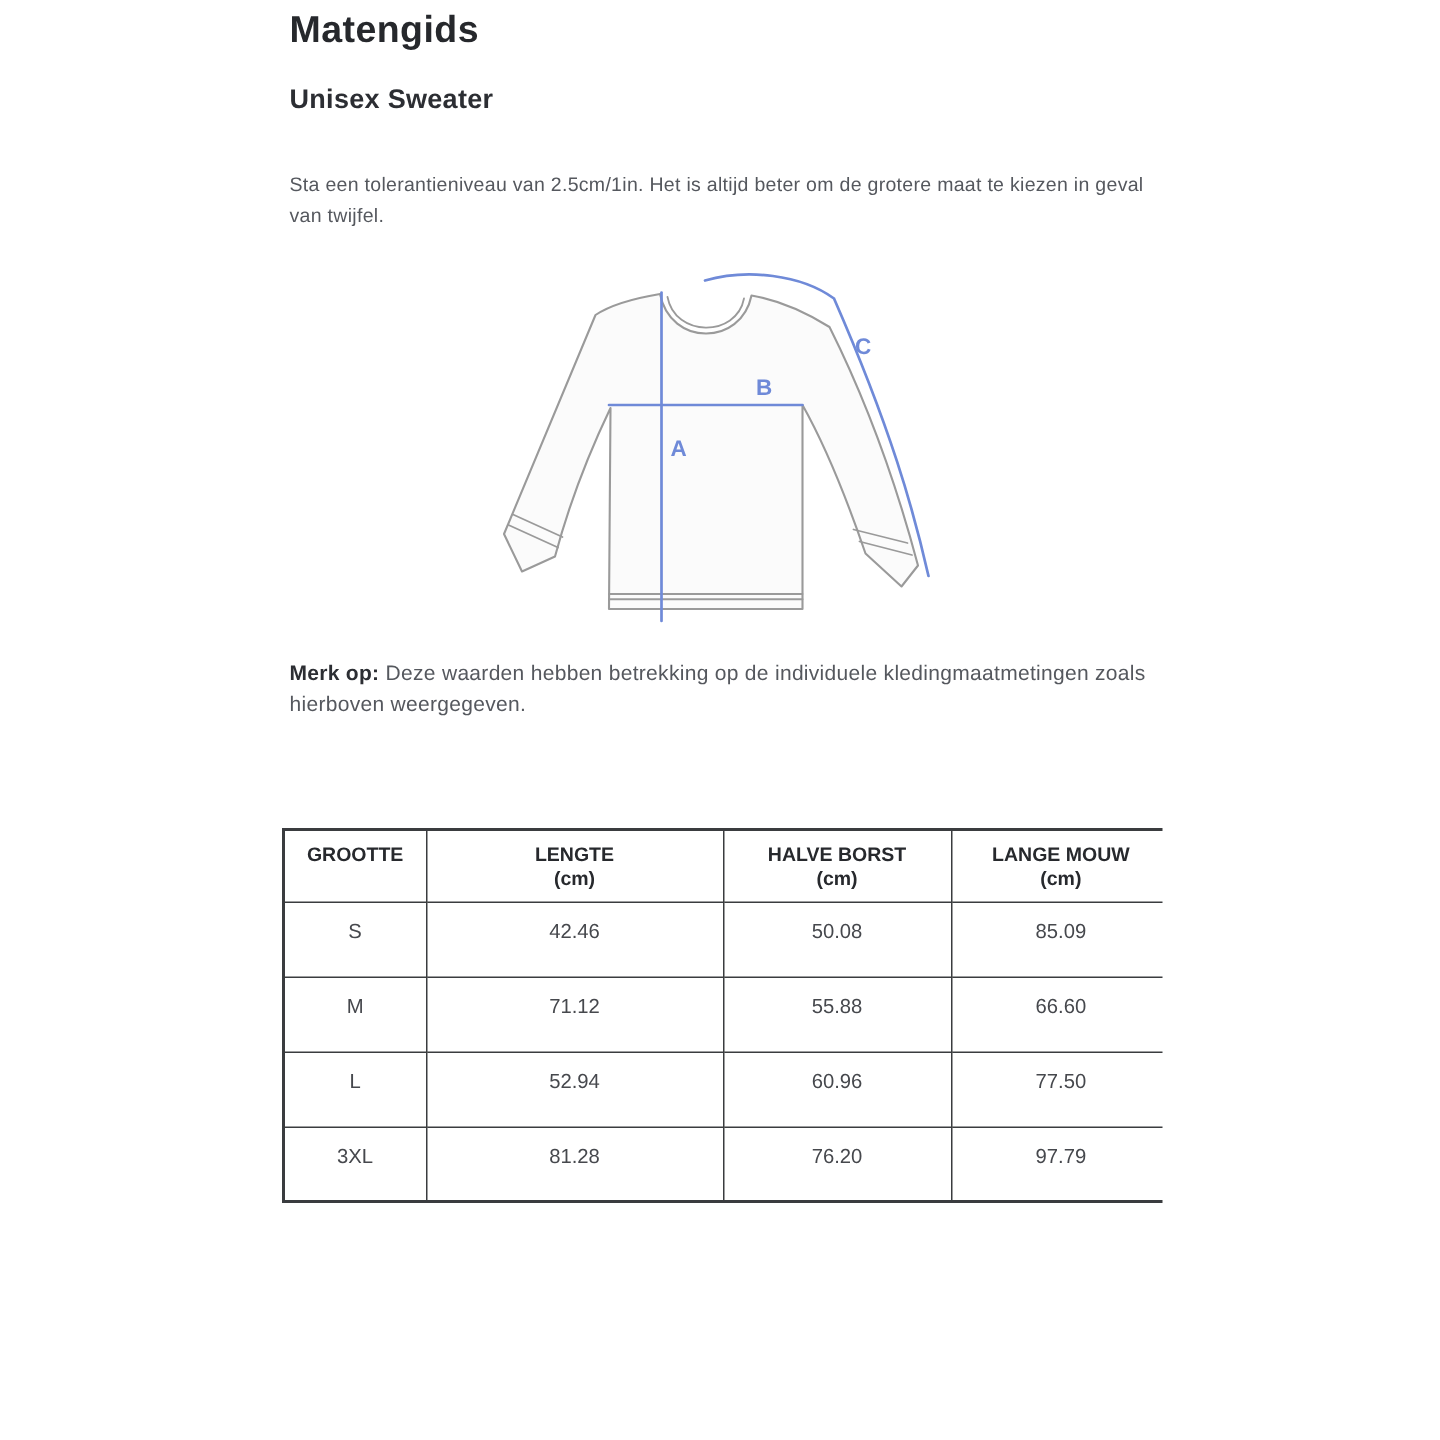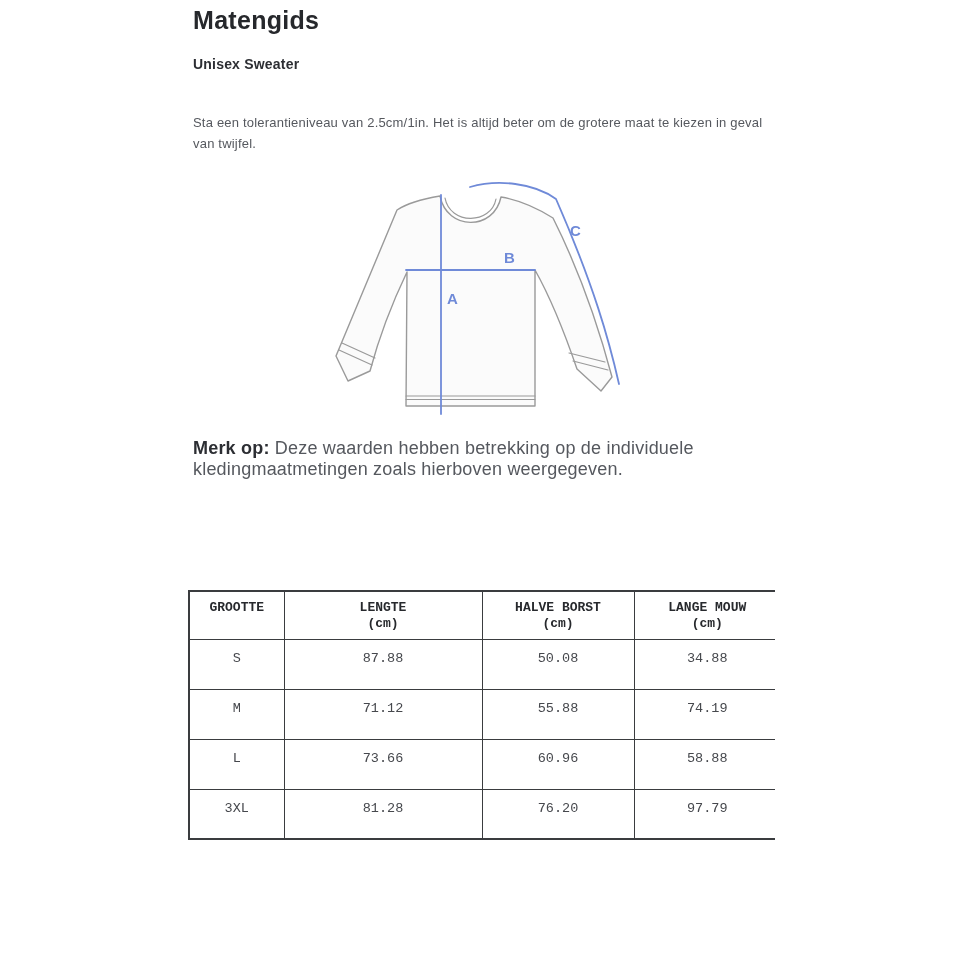--- a/index.html
+++ b/index.html
@@ -16,21 +16,21 @@
     position: absolute;
     left: 193px; top: 6px;
     font-size: 25px;
     font-weight: 700;
     color: #26282c;
     letter-spacing: 0.3px;
   }
   .page-subtitle {
     position: absolute;
     left: 193px; top: 56px;
-    font-size: 14px;
+    font-size: 18px;
     font-weight: 700;
     color: #2c2e33;
     letter-spacing: 0.2px;
   }
   .intro-text {
     position: absolute;
     left: 193px; top: 112px;
     width: 592px;
     font-size: 13px;
     line-height: 21px;
@@ -39,37 +39,37 @@
   }
   .diagram-figure {
     position: absolute;
     left: 318px; top: 170px;
     width: 334px; height: 250px;
   }
   .note-text {
     position: absolute;
     left: 193px; top: 438px;
     width: 580px;
-    font-size: 18px;
+    font-size: 14px;
     line-height: 21px;
     color: #55585e;
     letter-spacing: 0.2px;
   }
   .note-label {
     font-weight: 700;
     color: #2c2e33;
   }
   .size-table {
     position: absolute;
-    left: 188px; top: 590px;
+    left: 188px; top: 552px;
     width: 592px;
     border-collapse: collapse;
     table-layout: fixed;
     border: 2px solid #3a3c3f;
-    font-family: Liberation Mono, monospace;
+    font-family: Liberation Sans, sans-serif;
   }
   .size-table th, .size-table td {
     border: 1px solid #3a3c3f;
     text-align: center;
     vertical-align: top;
   }
   .size-table th {
     height: 48px;
     padding-top: 8px;
     font-size: 13px;
@@ -168,35 +168,35 @@
           </th>
         <th>
             <div>LANGE MOUW</div>
             <div class="hdr-unit">(cm)</div>
           </th>
       </tr>
     </thead>
     <tbody>
       <tr>
         <td>S</td>
-        <td>87.88</td>
+        <td>42.46</td>
         <td>50.08</td>
-        <td>34.88</td>
+        <td>85.09</td>
       </tr>
       <tr>
         <td>M</td>
         <td>71.12</td>
         <td>55.88</td>
-        <td>74.19</td>
+        <td>66.60</td>
       </tr>
       <tr>
         <td>L</td>
-        <td>73.66</td>
+        <td>52.94</td>
         <td>60.96</td>
-        <td>58.88</td>
+        <td>77.50</td>
       </tr>
       <tr>
         <td>3XL</td>
         <td>81.28</td>
         <td>76.20</td>
         <td>97.79</td>
       </tr>
     </tbody>
   </table>
 

